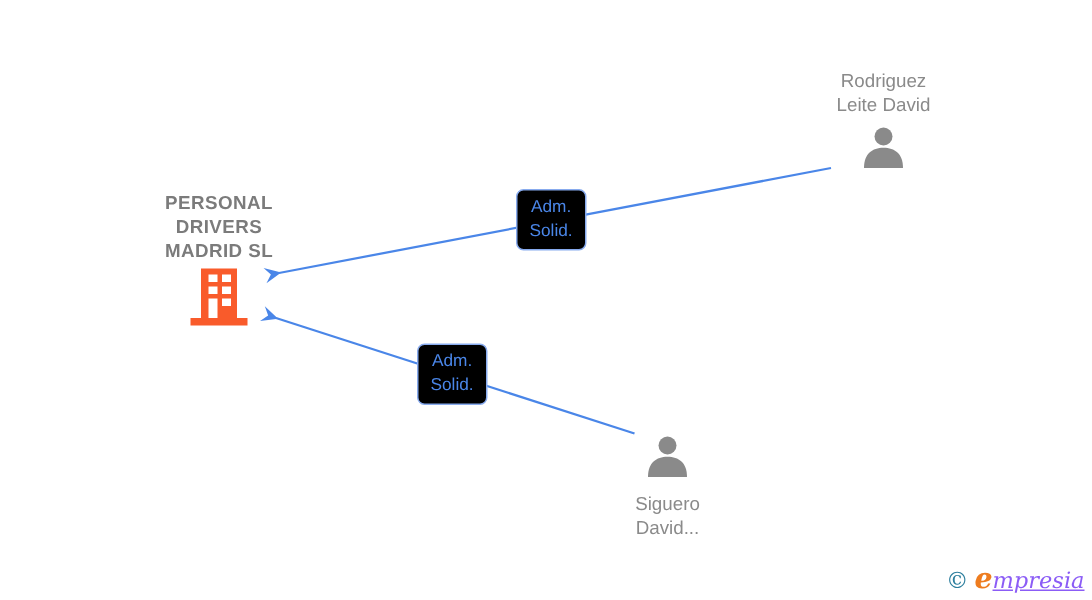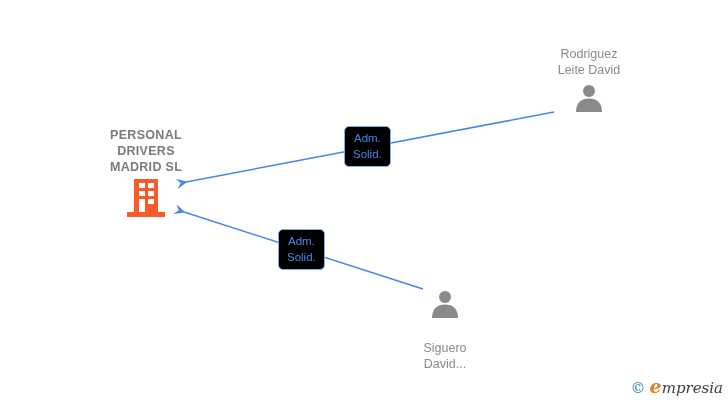--- a/index.html
+++ b/index.html
@@ -63,21 +63,22 @@
     color: #2d7f9e;
     white-space: nowrap;
   }
   #footer-logo .brand-e {
     color: #ee7c1f;
     font-size: 19px;
     font-weight: bold;
     margin-left: 4px;
   }
   #footer-logo .brand-rest {
-    color: #404040;
+    color: #8b5cf6;
+    text-decoration: underline;
   }
 </style>
 </head>
 <body>
 
 <div id="canvas">
 
   <svg id="edges-svg" viewBox="0 0 728 400">
     <defs>
       <marker id="arrowhead" markerWidth="13" markerHeight="12" refX="2.5" refY="6" orient="auto" markerUnits="userSpaceOnUse">
@@ -131,21 +132,21 @@
     </span>
   </div>
 
   <div class="node" style="left:390px; top:290px;">
     <span class="icon-wrap">
       <svg width="30" height="28" viewBox="0 0 30 28" style="display:inline-block;">
         <circle cx="15" cy="7" r="6" fill="#8a8a8a"></circle>
         <path d="M2,28 C2,18.5 7.5,14.5 15,14.5 C22.5,14.5 28,18.5 28,28 Z" fill="#8a8a8a"></path>
       </svg>
     </span>
-    <div class="person-name" style="margin-top:18px;">
+    <div class="person-name" style="margin-top:5px;">
       <span>Siguero</span>
       <span>David...</span>
     </div>
   </div>
 
   <div id="footer-logo">
     <span>©</span><span class="brand-e">e</span><span class="brand-rest">mpresia</span>
   </div>
 
 </div>

